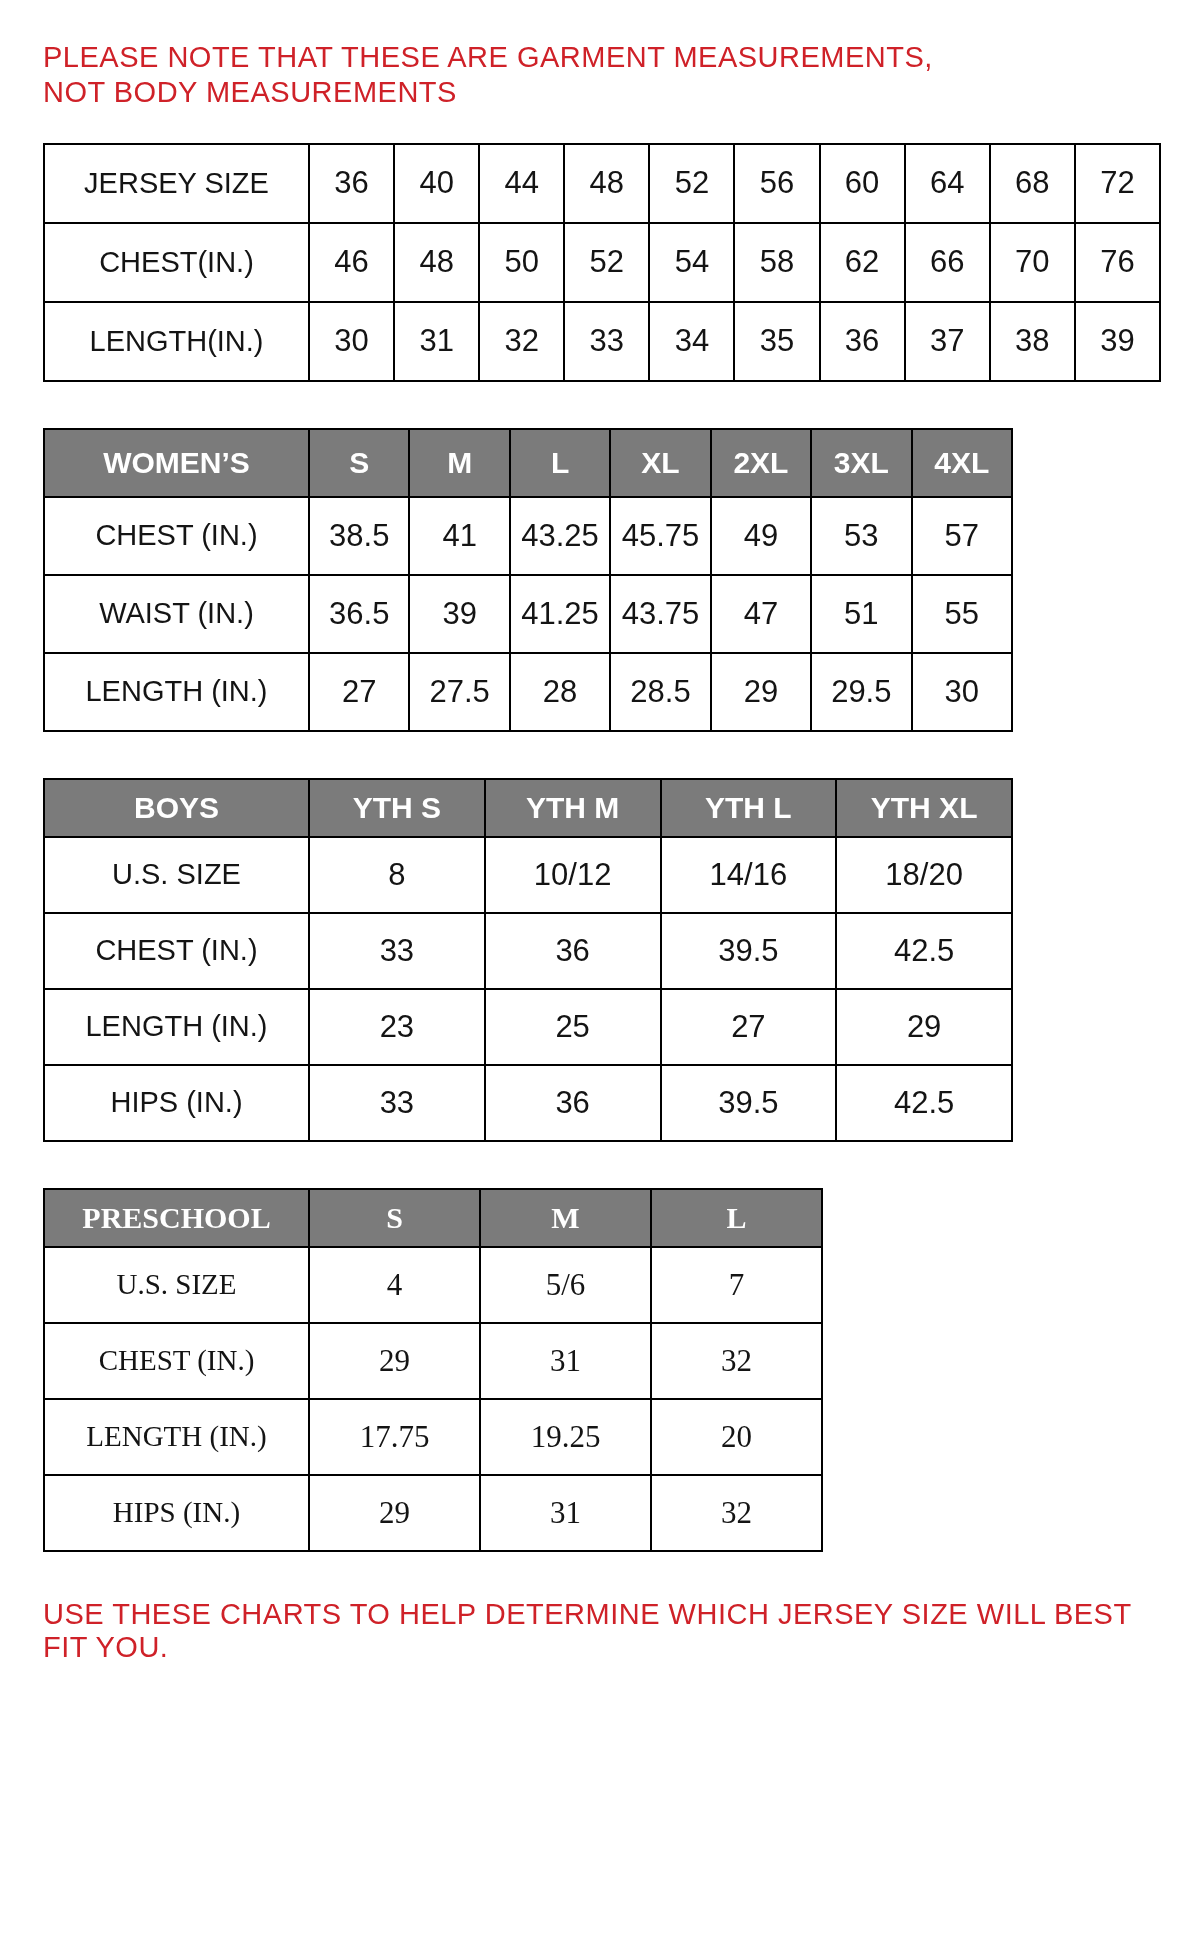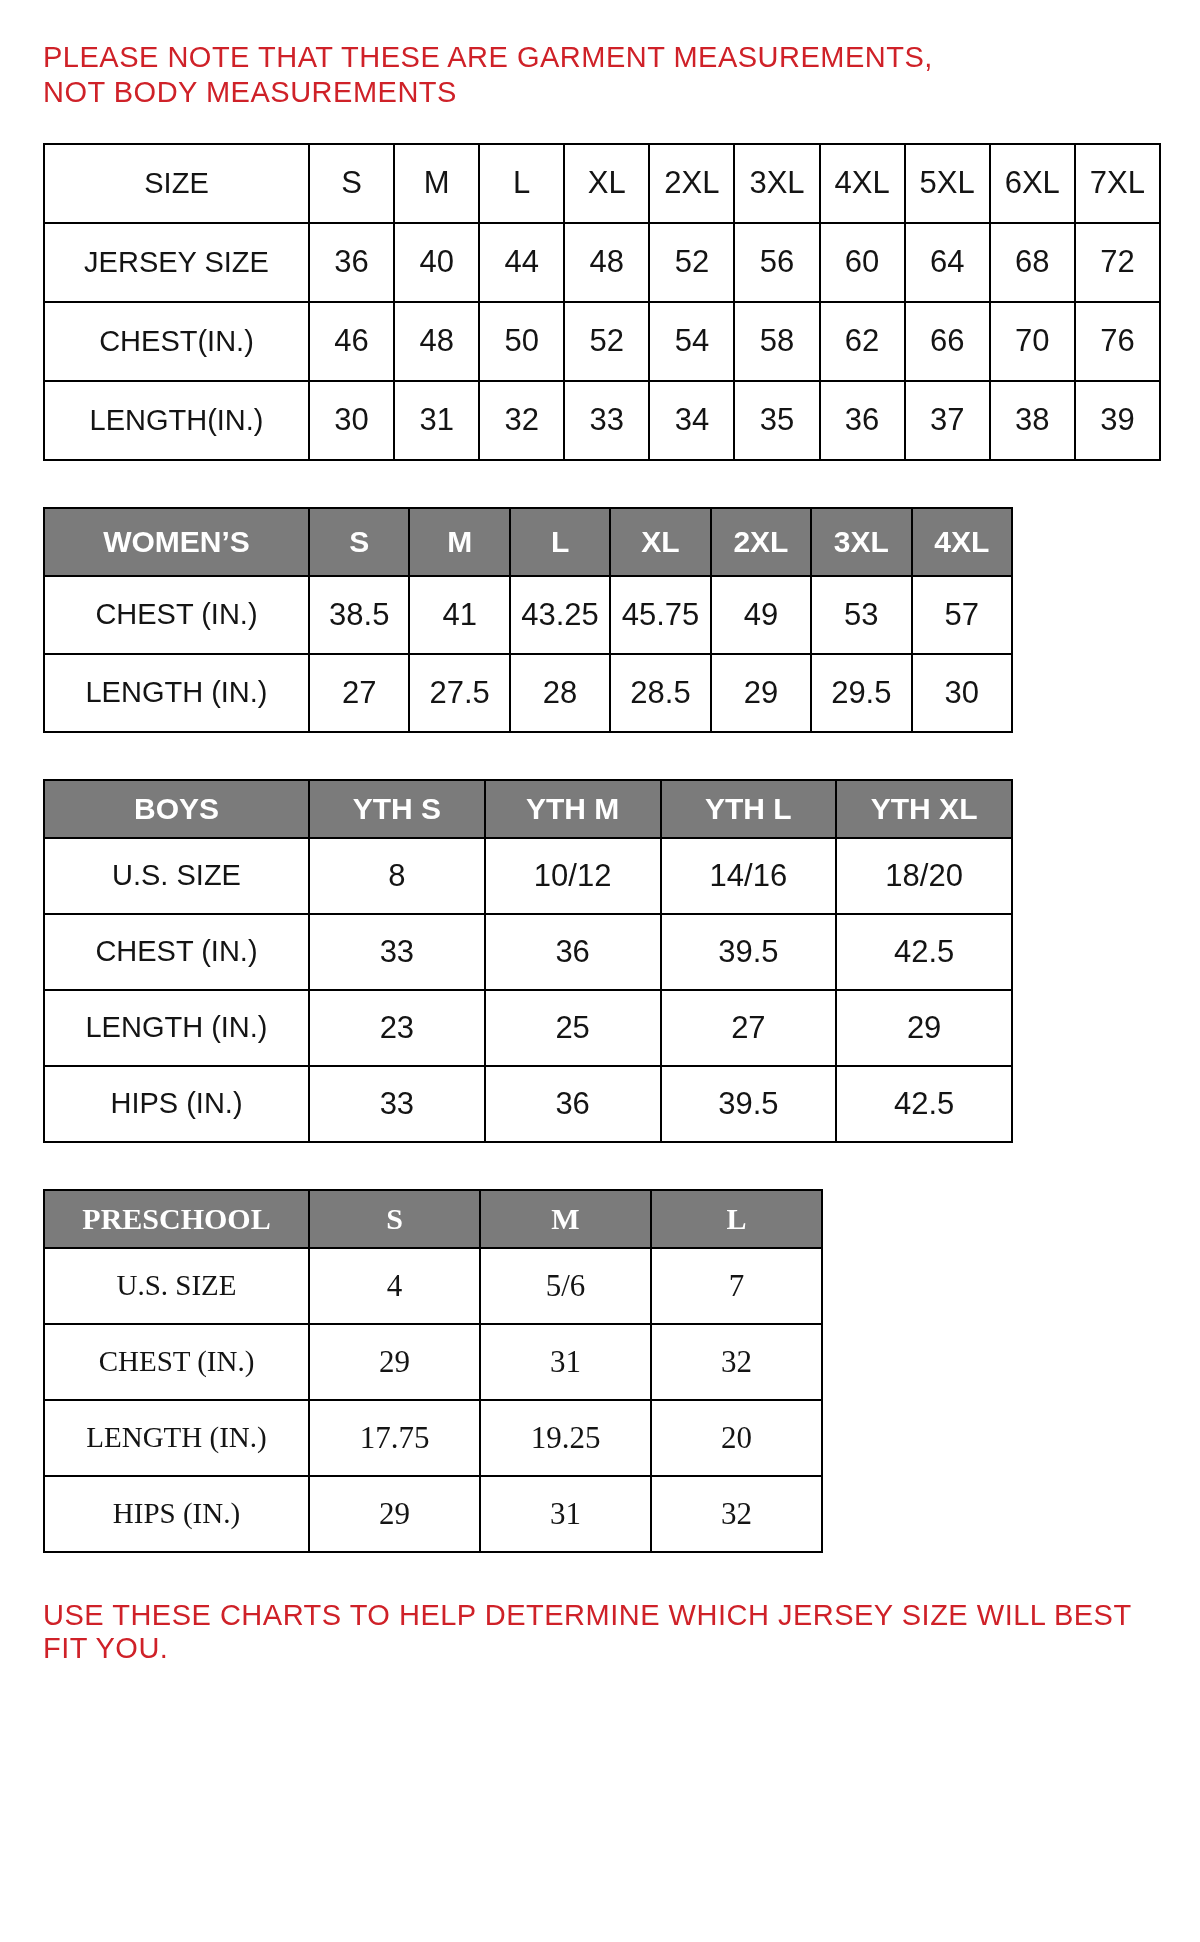--- a/index.html
+++ b/index.html
@@ -93,33 +93,20 @@
         <col>
         <col>
         <col>
         <col>
         <col>
         <col>
         <col>
       </colgroup>
     <tbody>
     <tr>
-      <td class="lbl">SIZE</td>
-      <td class="val">S</td>
-      <td class="val">M</td>
-      <td class="val">L</td>
-      <td class="val">XL</td>
-      <td class="val">2XL</td>
-      <td class="val">3XL</td>
-      <td class="val">4XL</td>
-      <td class="val">5XL</td>
-      <td class="val">6XL</td>
-      <td class="val">7XL</td>
-    </tr>
-    <tr>
       <td class="lbl">JERSEY SIZE</td>
       <td class="val">36</td>
       <td class="val">40</td>
       <td class="val">44</td>
       <td class="val">48</td>
       <td class="val">52</td>
       <td class="val">56</td>
       <td class="val">60</td>
       <td class="val">64</td>
       <td class="val">68</td>
@@ -180,20 +167,30 @@
       <td class="lbl">CHEST (IN.)</td>
       <td class="val">38.5</td>
       <td class="val">41</td>
       <td class="val">43.25</td>
       <td class="val">45.75</td>
       <td class="val">49</td>
       <td class="val">53</td>
       <td class="val">57</td>
     </tr>
     <tr>
+      <td class="lbl">WAIST (IN.)</td>
+      <td class="val">36.5</td>
+      <td class="val">39</td>
+      <td class="val">41.25</td>
+      <td class="val">43.75</td>
+      <td class="val">47</td>
+      <td class="val">51</td>
+      <td class="val">55</td>
+    </tr>
+    <tr>
       <td class="lbl">LENGTH (IN.)</td>
       <td class="val">27</td>
       <td class="val">27.5</td>
       <td class="val">28</td>
       <td class="val">28.5</td>
       <td class="val">29</td>
       <td class="val">29.5</td>
       <td class="val">30</td>
     </tr>
   </tbody>

